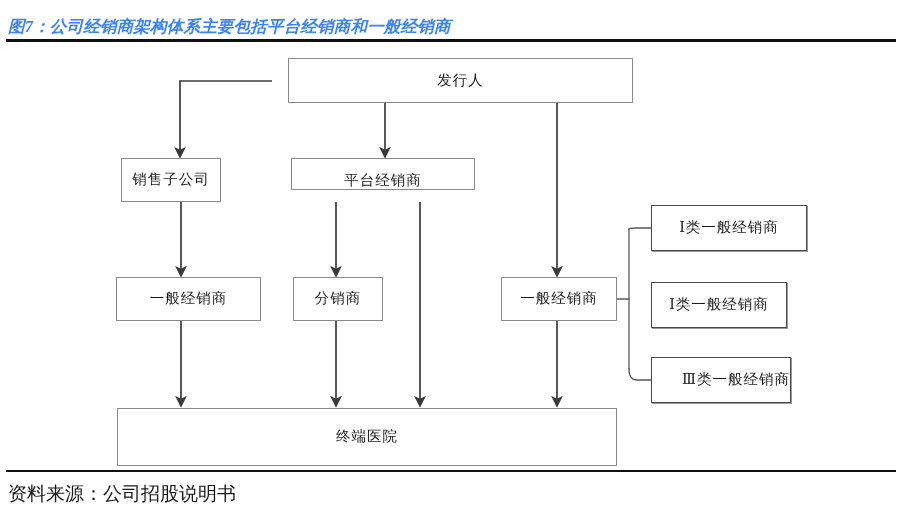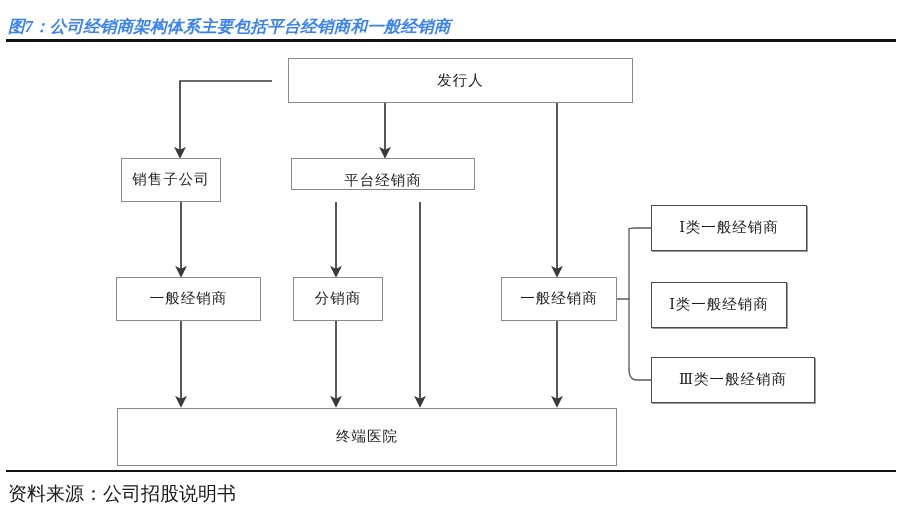--- a/index.html
+++ b/index.html
@@ -170,21 +170,21 @@
     </div>
 
     <div class="node heavy" style="left:651px; top:161px; width:156px; height:46px;">
       <span class="node-label">Ⅰ类一般经销商</span>
     </div>
 
     <div class="node heavy" style="left:651px; top:238px; width:136px; height:46px;">
       <span class="node-label">Ⅰ类一般经销商</span>
     </div>
 
-    <div class="node heavy" style="left:651px; top:313px; width:164px; height:46px;">
+    <div class="node heavy" style="left:651px; top:313px; width:140px; height:46px;justify-content:flex-end;">
       <span class="node-label">Ⅲ类一般经销商</span>
     </div>
 
     <div class="node" style="left:117px; top:364px; width:500px; height:58px;">
       <span class="node-label">终端医院</span>
     </div>
 
   </div>
 
   <div class="rule-bottom"></div>

